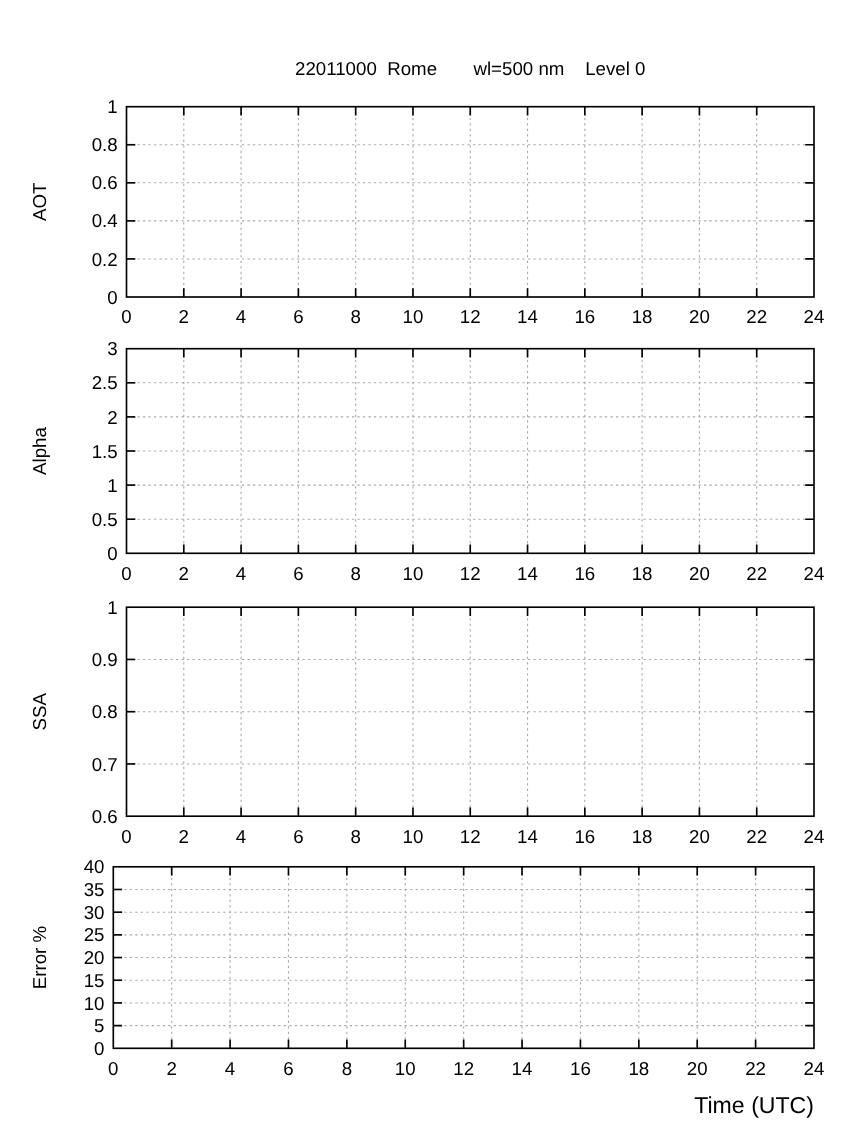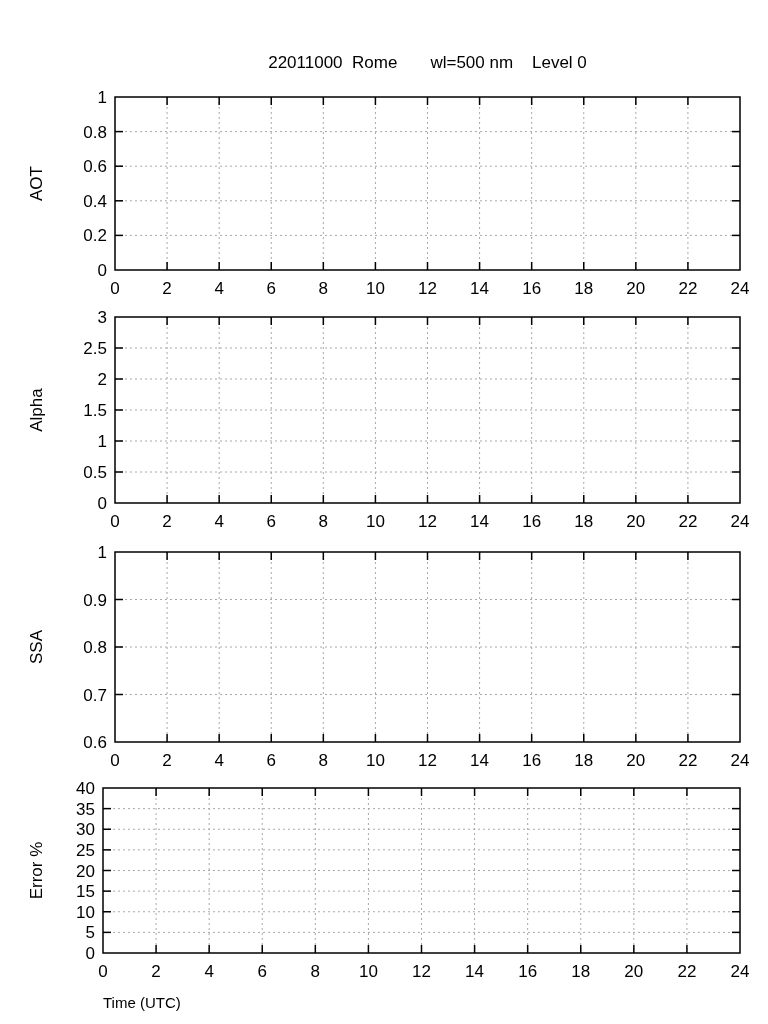--- a/index.html
+++ b/index.html
@@ -19,22 +19,22 @@
     top: 53px;
     text-align: center;
     font-size: 17px;
     white-space: pre;
   }
   #x-axis-title {
     position: absolute;
     left: 103px;
     width: 637px;
     top: 994px;
-    text-align: left;
-    font-size: 15px;
+    text-align: right;
+    font-size: 21px;
   }
   #plot-svg { position: absolute; left: 0; top: 0; }
   #plot-svg text {
     font-family: "Liberation Sans", sans-serif;
     font-size: 17px;
     fill: #000000;
   }
 </style>
 </head>
 <body>

